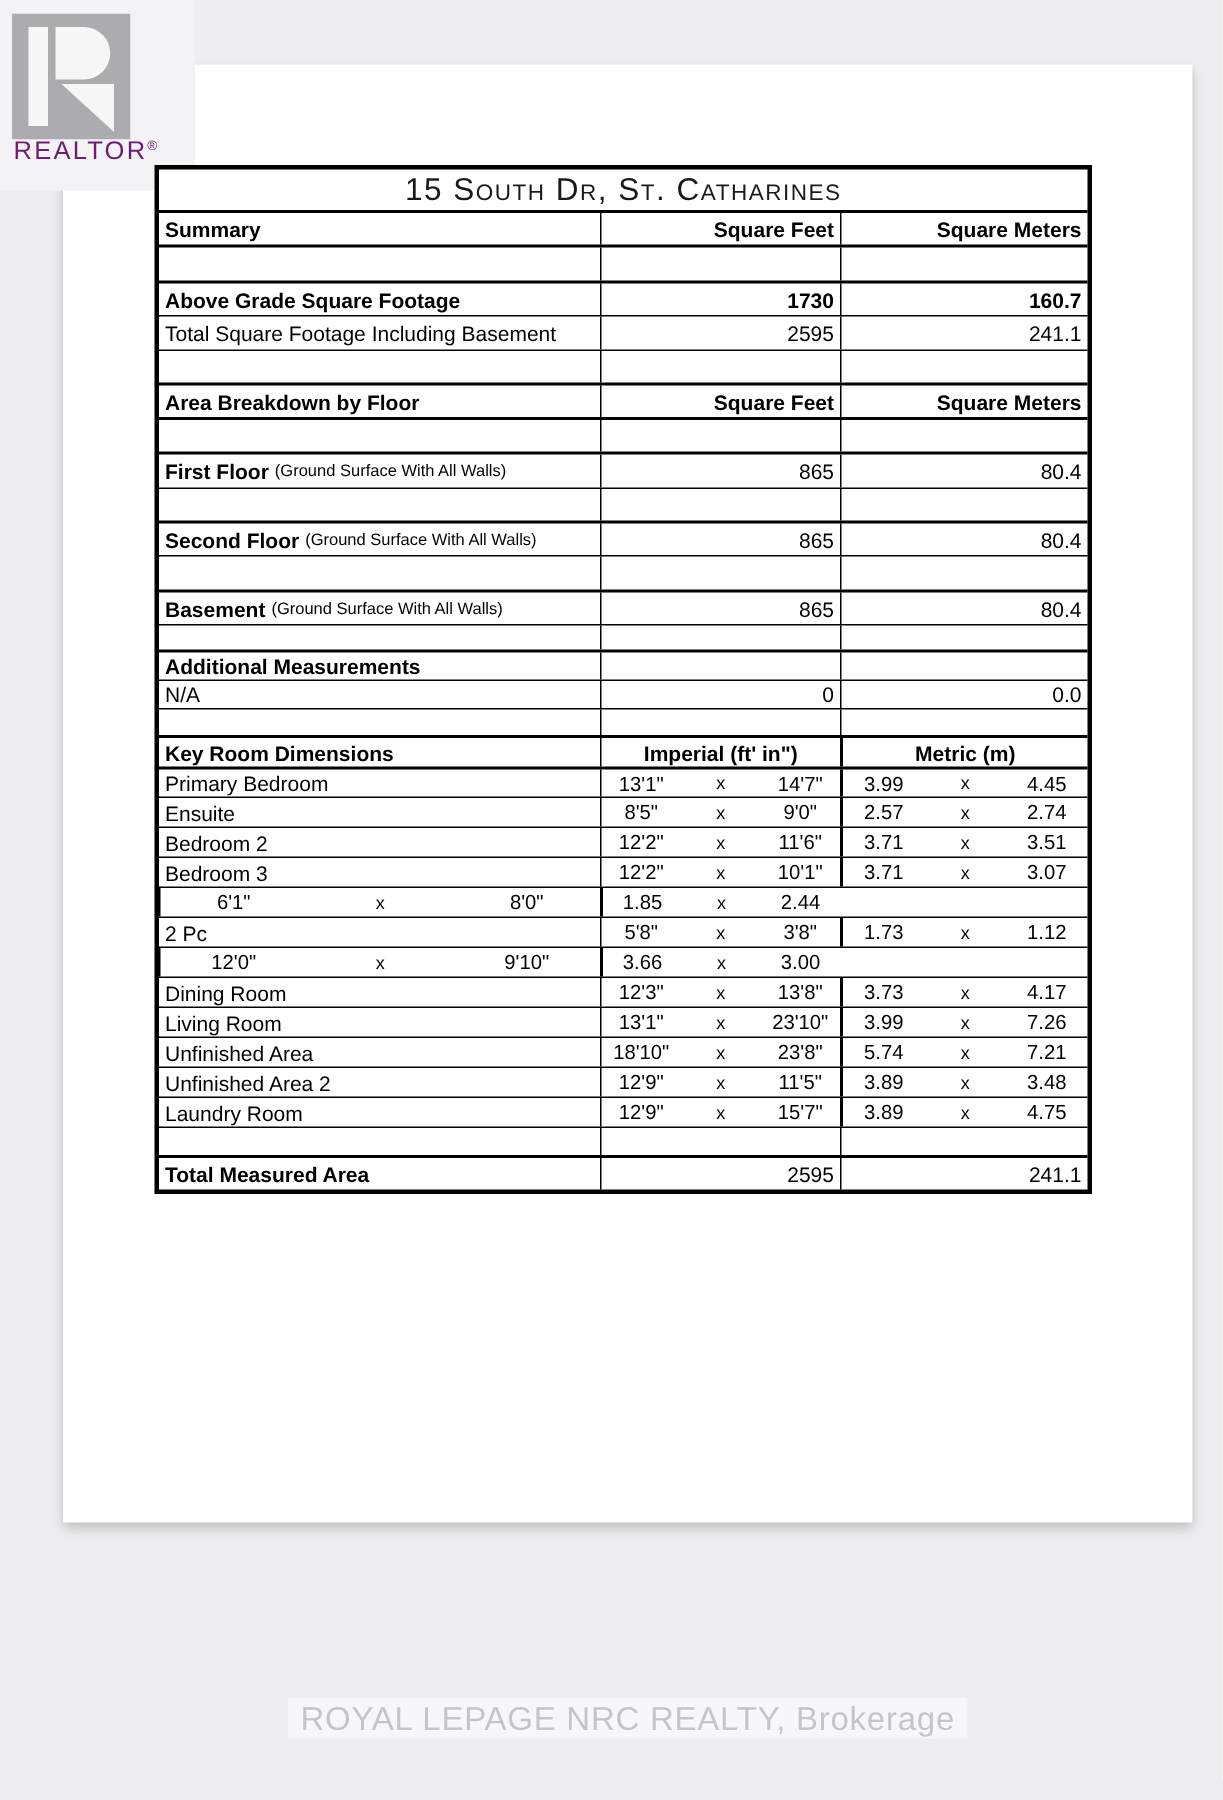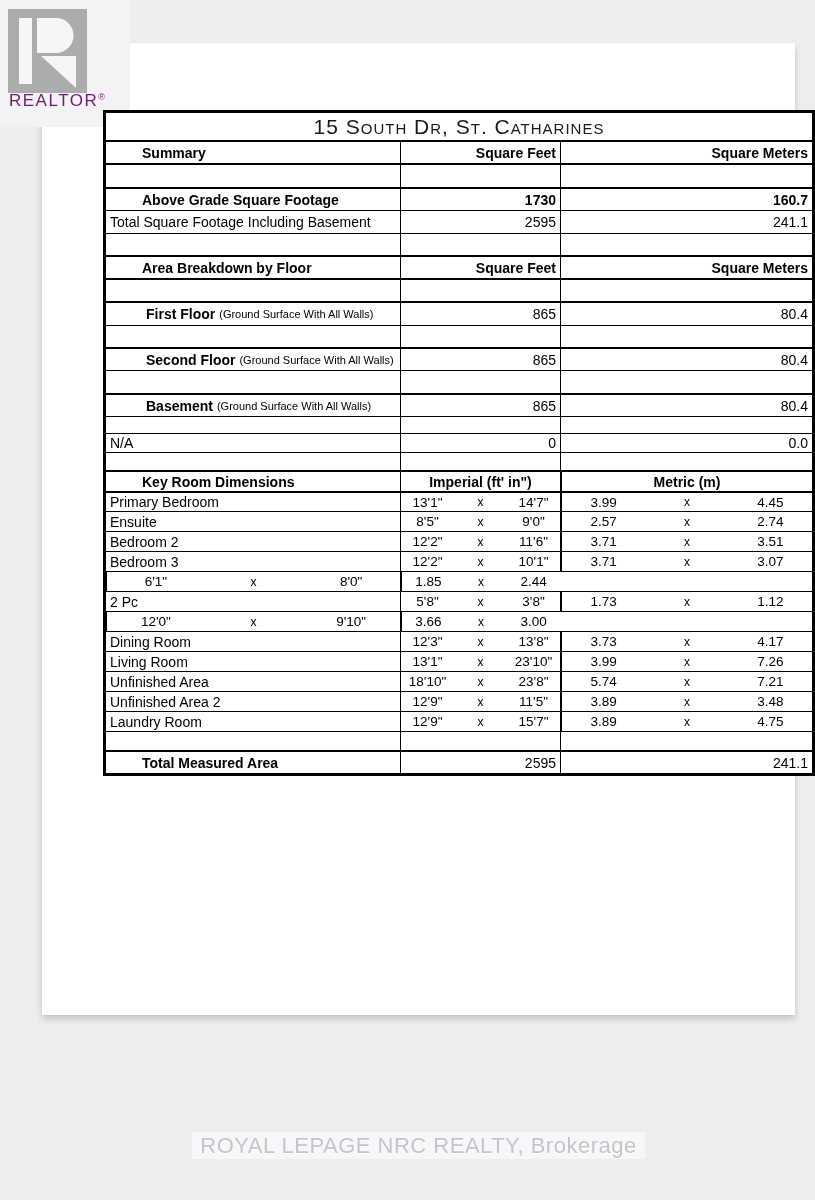--- a/index.html
+++ b/index.html
@@ -21,42 +21,42 @@
   }
   .logo-box{position:absolute;left:8px;top:9px;width:79px;height:84px;}
   .realtor-text{
     position:absolute;left:9px;top:91px;
     font-size:17px;letter-spacing:1.5px;color:#701a75;font-weight:400;
     white-space:nowrap;
   }
   .realtor-text sup{font-size:9px;vertical-align:6px;letter-spacing:0;}
   
   .mtable{
-    position:absolute;left:103px;top:110px;width:712px;
+    position:absolute;left:103px;top:110px;width:625px;
     border:3px solid #000;background:#fff;box-sizing:border-box;
   }
   .row{
     display:grid;grid-template-columns:294px 160px 1fr;
     box-sizing:border-box;border-top:1px solid #000;
   }
   .mtable > .row:first-child, .mtable > .trow:first-child{border-top:none;}
   .row.tt{border-top-width:2.5px;}
   .trow{
     box-sizing:border-box;height:27px;display:flex;align-items:center;justify-content:center;
     font-variant:small-caps;font-size:21px;letter-spacing:1px;color:#1a1a1a;
   }
   .rh17{height:17px}.rh18{height:18px}.rh19{height:19px}.rh20{height:20px}
   .rh21{height:21px}.rh22{height:22px}.rh23{height:23px}.rh24{height:24px}
   .cell{
     display:flex;align-items:center;padding:0 4px;overflow:hidden;
     box-sizing:border-box;font-size:14px;white-space:nowrap;
   }
   .c2,.c3{border-left:1.5px solid #000;}
   .c3.dimx{border-left:2.5px solid #000;}
-  .b{font-weight:bold;padding-left:36px;}
+  .b{font-weight:bold;}
   .note{font-size:11px;margin-left:4px;}
   .num{justify-content:flex-end;}
   .chdr{justify-content:center;font-weight:bold;}
   .dim{
     display:grid;grid-template-columns:1fr 1fr 1fr;align-items:center;
     padding:0;text-align:center;font-size:13.5px;
   }
   .dim .xs{font-size:12px;}
   
   .watermark{
@@ -160,20 +160,25 @@
     </div>
     <div class="cell c2 num">865</div>
     <div class="cell c3 num">80.4</div>
   </div>
   <div class="row rh17">
     <div class="cell"></div>
       <div class="cell c2"></div>
       <div class="cell c3"></div>
   </div>
 
+  <div class="row rh20 tt">
+    <div class="cell b">Additional Measurements</div>
+    <div class="cell c2"></div>
+      <div class="cell c3"></div>
+  </div>
   <div class="row rh19">
     <div class="cell">N/A</div>
     <div class="cell c2 num">0</div>
     <div class="cell c3 num">0.0</div>
   </div>
   <div class="row rh18">
     <div class="cell"></div>
       <div class="cell c2"></div>
       <div class="cell c3"></div>
   </div>

